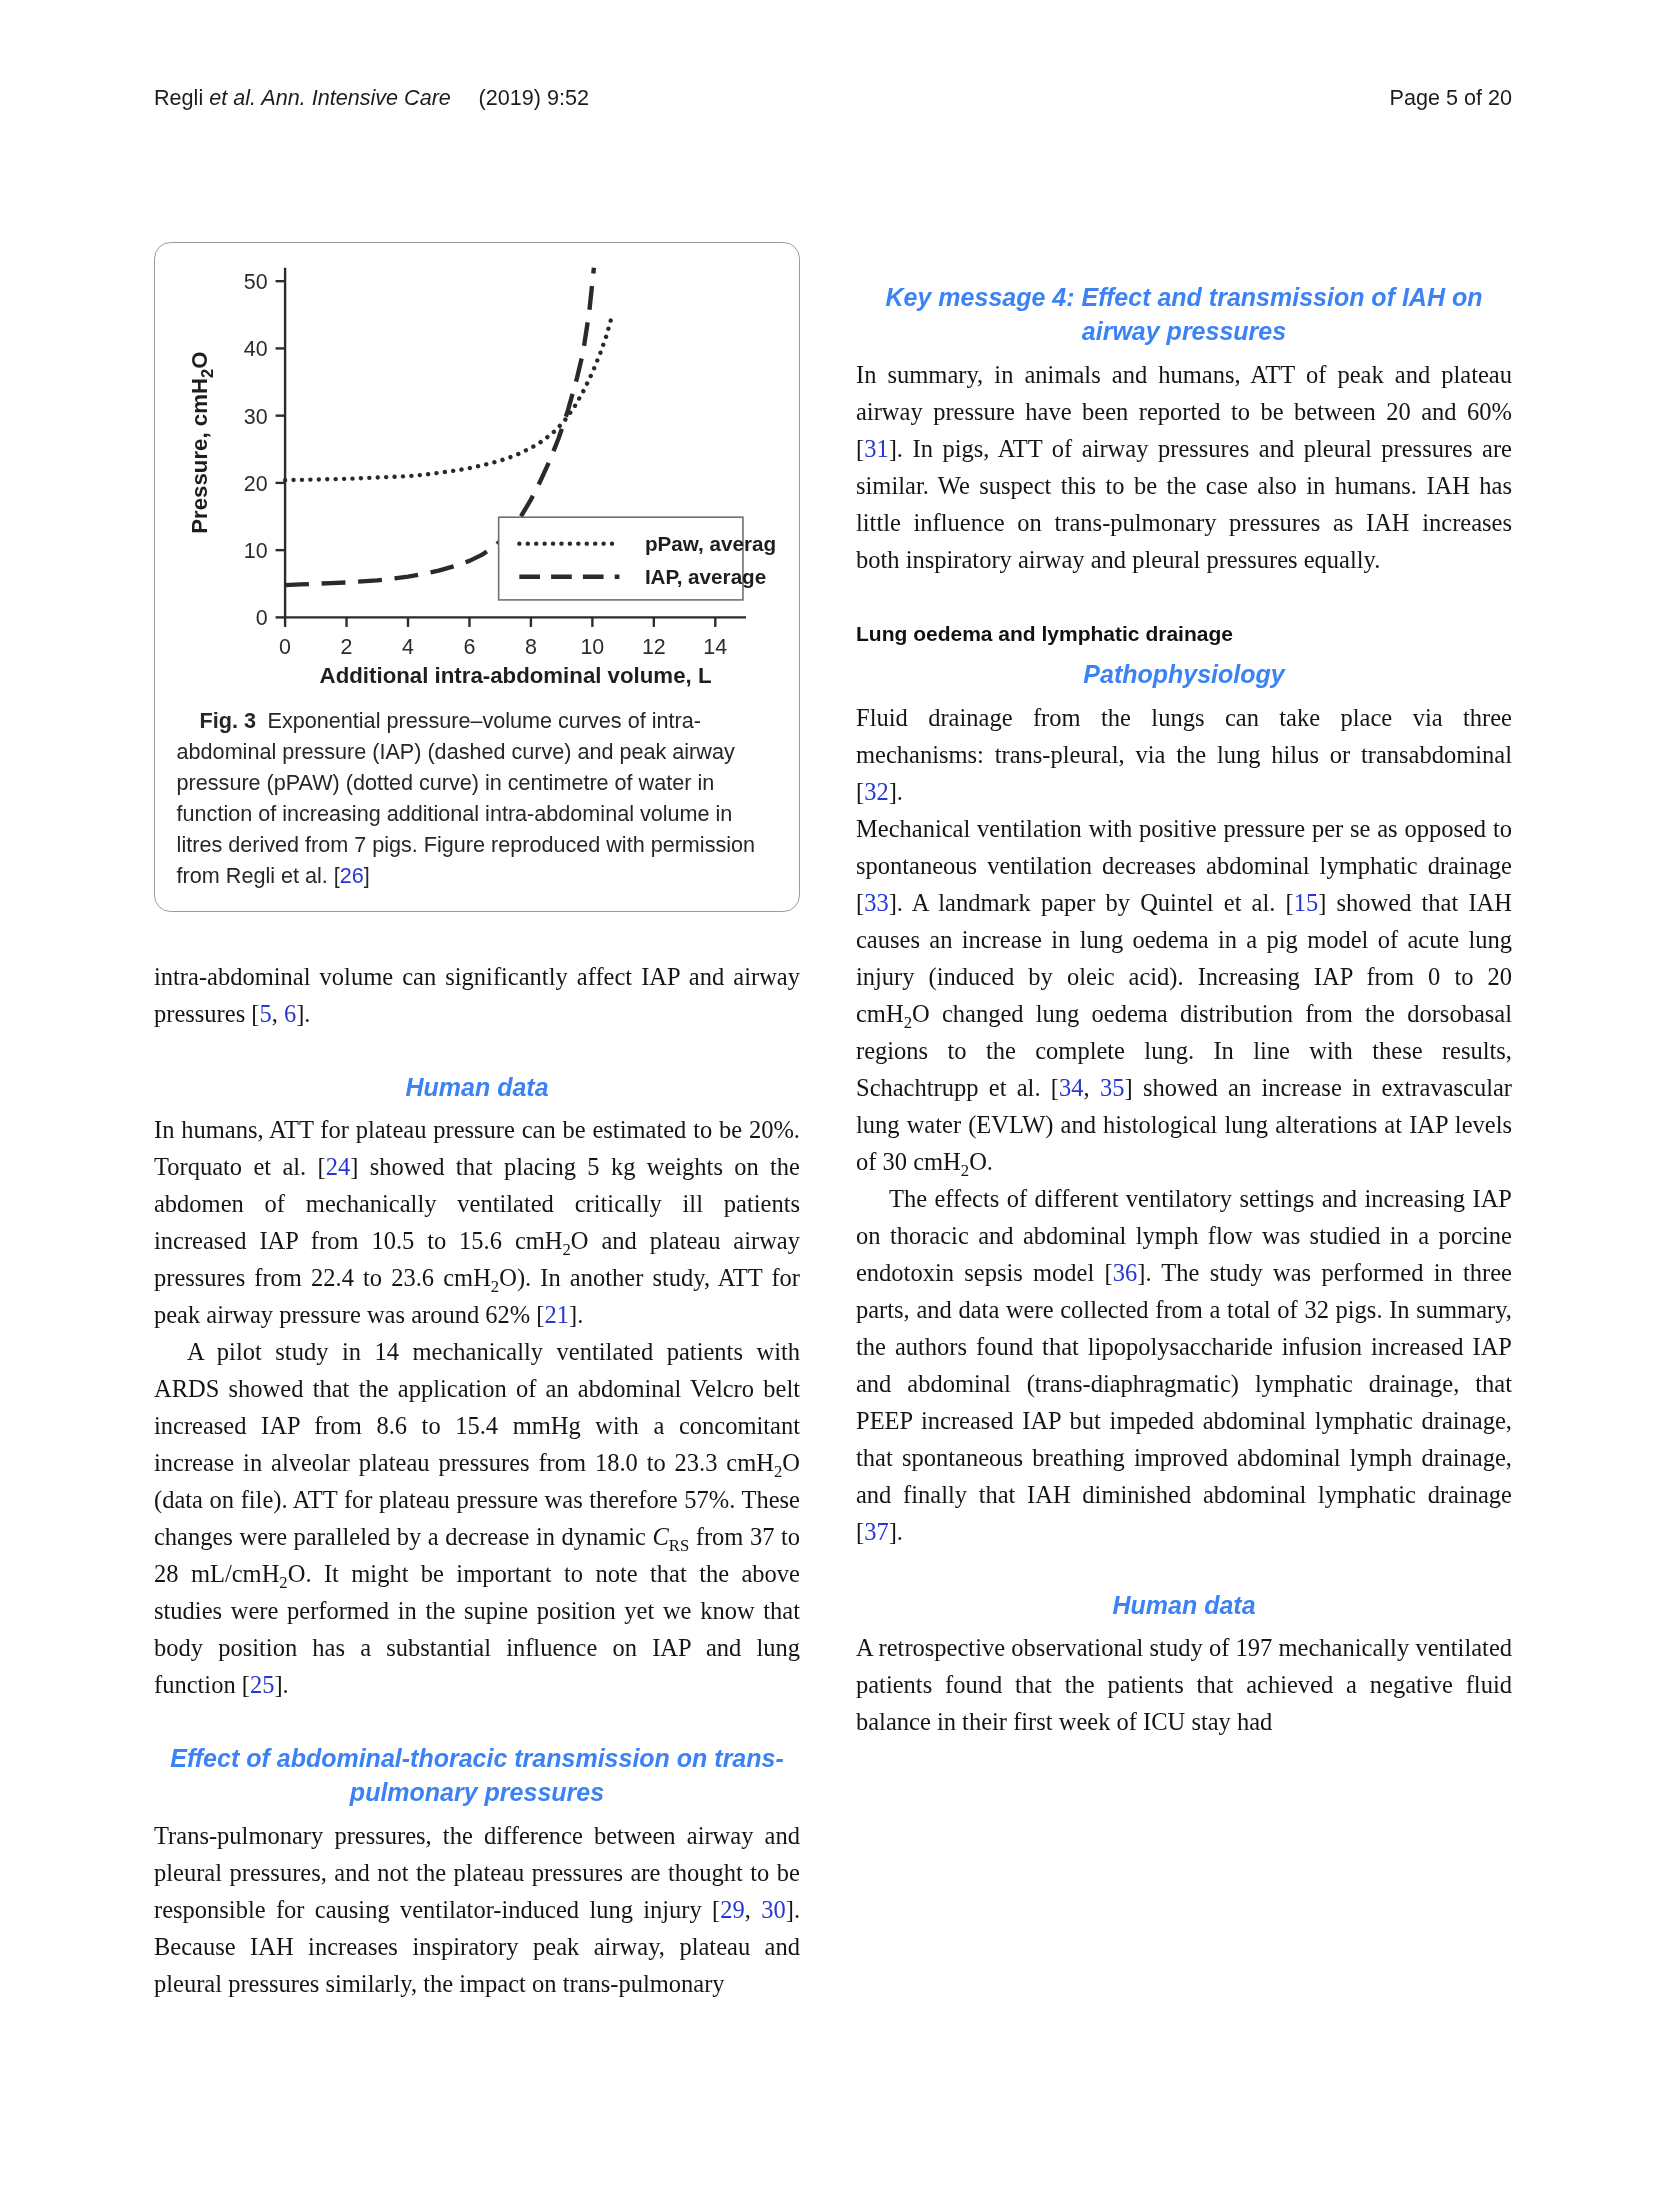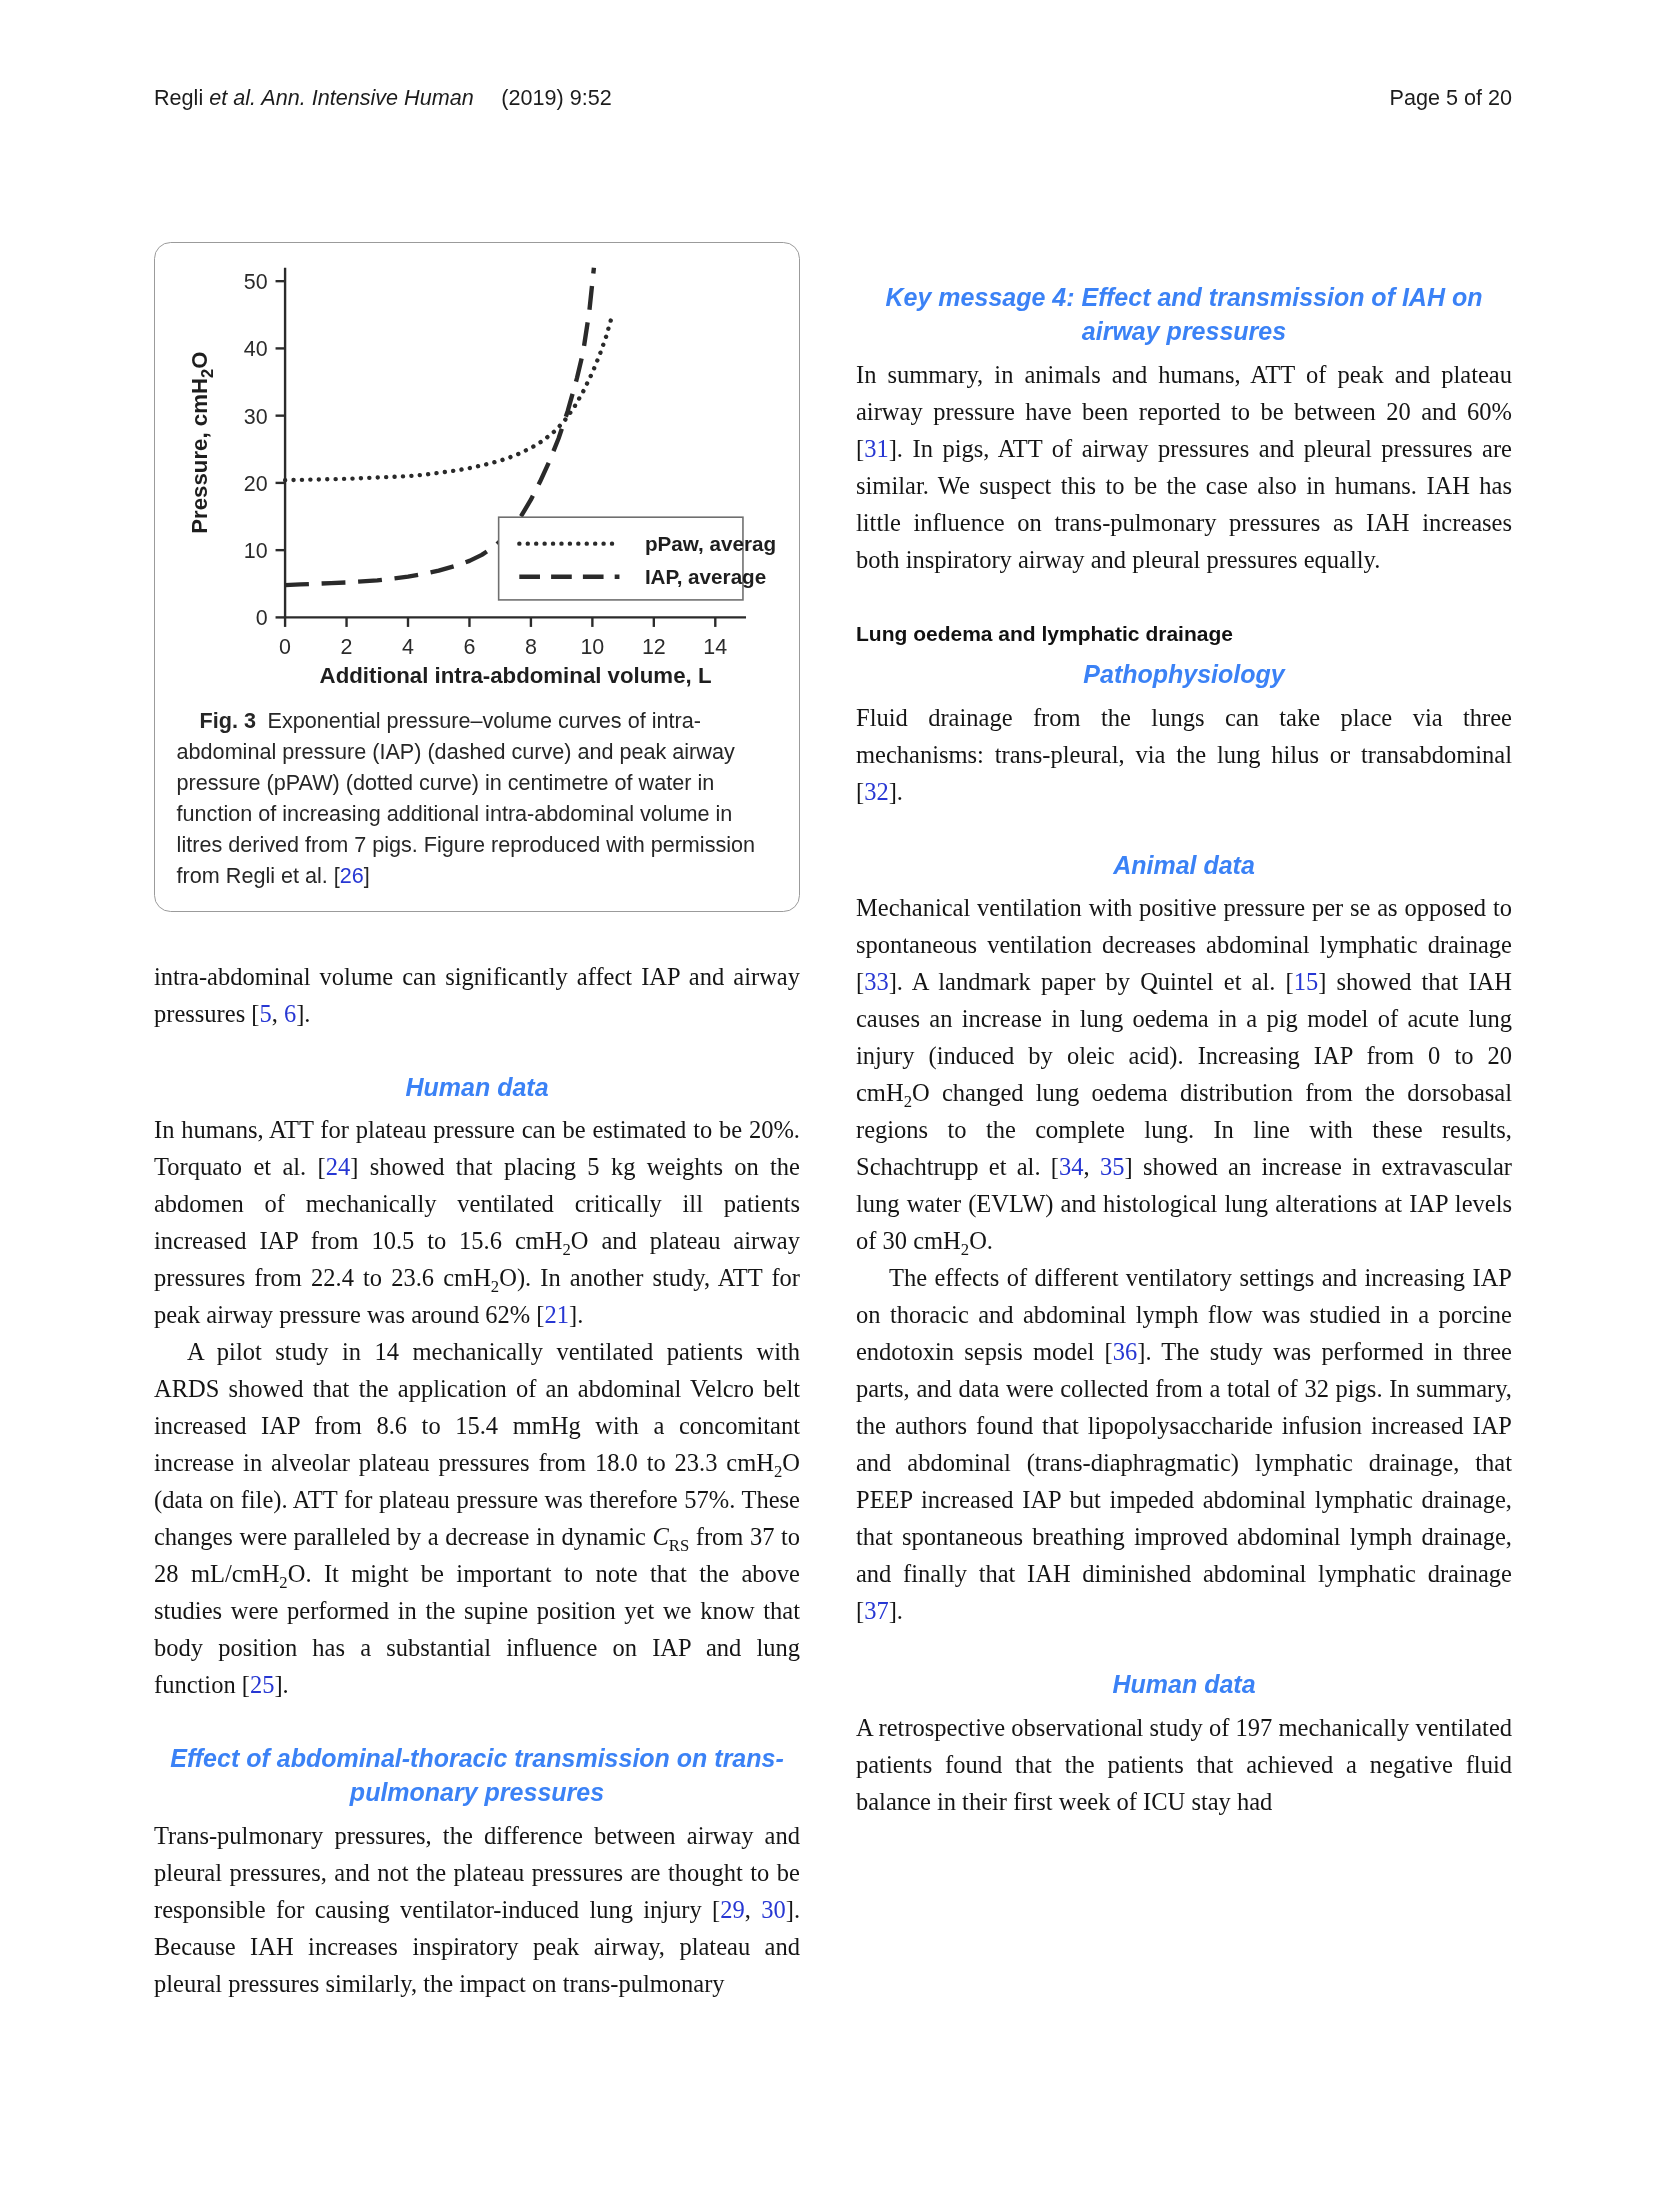--- a/index.html
+++ b/index.html
@@ -51,21 +51,21 @@
   .figcap b{margin-right:11.6px;padding-left:23px;}
 </style>
 </head>
 <body>
 
 <div>
 
   <div class="header">
     <div>
       <span>Regli</span>
-      <i>et al. Ann. Intensive Human</i>
+      <i>et al. Ann. Intensive Care</i>
       <span class="issue">(2019) 9:52</span>
     </div>
     <div>Page 5 of 20</div>
   </div>
 
   <div class="cols">
 
     <div class="col">
 
       <div class="figure">
@@ -129,21 +129,20 @@
     <div class="col right">
 
 
       <h3 class="sub">Key message 4: Effect and transmission of IAH on airway pressures</h3>
       <p>In summary, in animals and humans, ATT of peak and plateau airway pressure have been reported to be between 20 and 60% [<span class="ref">31</span>]. In pigs, ATT of airway pressures and pleural pressures are similar. We suspect this to be the case also in humans. IAH has little influence on trans-pulmonary pressures as IAH increases both inspiratory airway and pleural pressures equally.</p>
 
       <h2 class="sec">Lung oedema and lymphatic drainage</h2>
       <h3 class="sub">Pathophysiology</h3>
       <p>Fluid drainage from the lungs can take place via three mechanisms: trans-pleural, via the lung hilus or transabdominal [<span class="ref">32</span>].</p>
 
-      <h3 class="sub">Animal data</h3>
       <p>Mechanical ventilation with positive pressure per se as opposed to spontaneous ventilation decreases abdominal lymphatic drainage [<span class="ref">33</span>]. A landmark paper by Quintel et al. [<span class="ref">15</span>] showed that IAH causes an increase in lung oedema in a pig model of acute lung injury (induced by oleic acid). Increasing IAP from 0 to 20 cmH<sub>2</sub>O changed lung oedema distribution from the dorsobasal regions to the complete lung. In line with these results, Schachtrupp et al. [<span class="ref">34</span>, <span class="ref">35</span>] showed an increase in extravascular lung water (EVLW) and histological lung alterations at IAP levels of 30 cmH<sub>2</sub>O.</p>
       <p class="indent">The effects of different ventilatory settings and increasing IAP on thoracic and abdominal lymph flow was studied in a porcine endotoxin sepsis model [<span class="ref">36</span>]. The study was performed in three parts, and data were collected from a total of 32 pigs. In summary, the authors found that lipopolysaccharide infusion increased IAP and abdominal (trans-diaphragmatic) lymphatic drainage, that PEEP increased IAP but impeded abdominal lymphatic drainage, that spontaneous breathing improved abdominal lymph drainage, and finally that IAH diminished abdominal lymphatic drainage [<span class="ref">37</span>].</p>
 
       <h3 class="sub">Human data</h3>
       <p>A retrospective observational study of 197 mechanically ventilated patients found that the patients that achieved a negative fluid balance in their first week of ICU stay had</p>
 
     </div>
   </div>
 </div>
 

